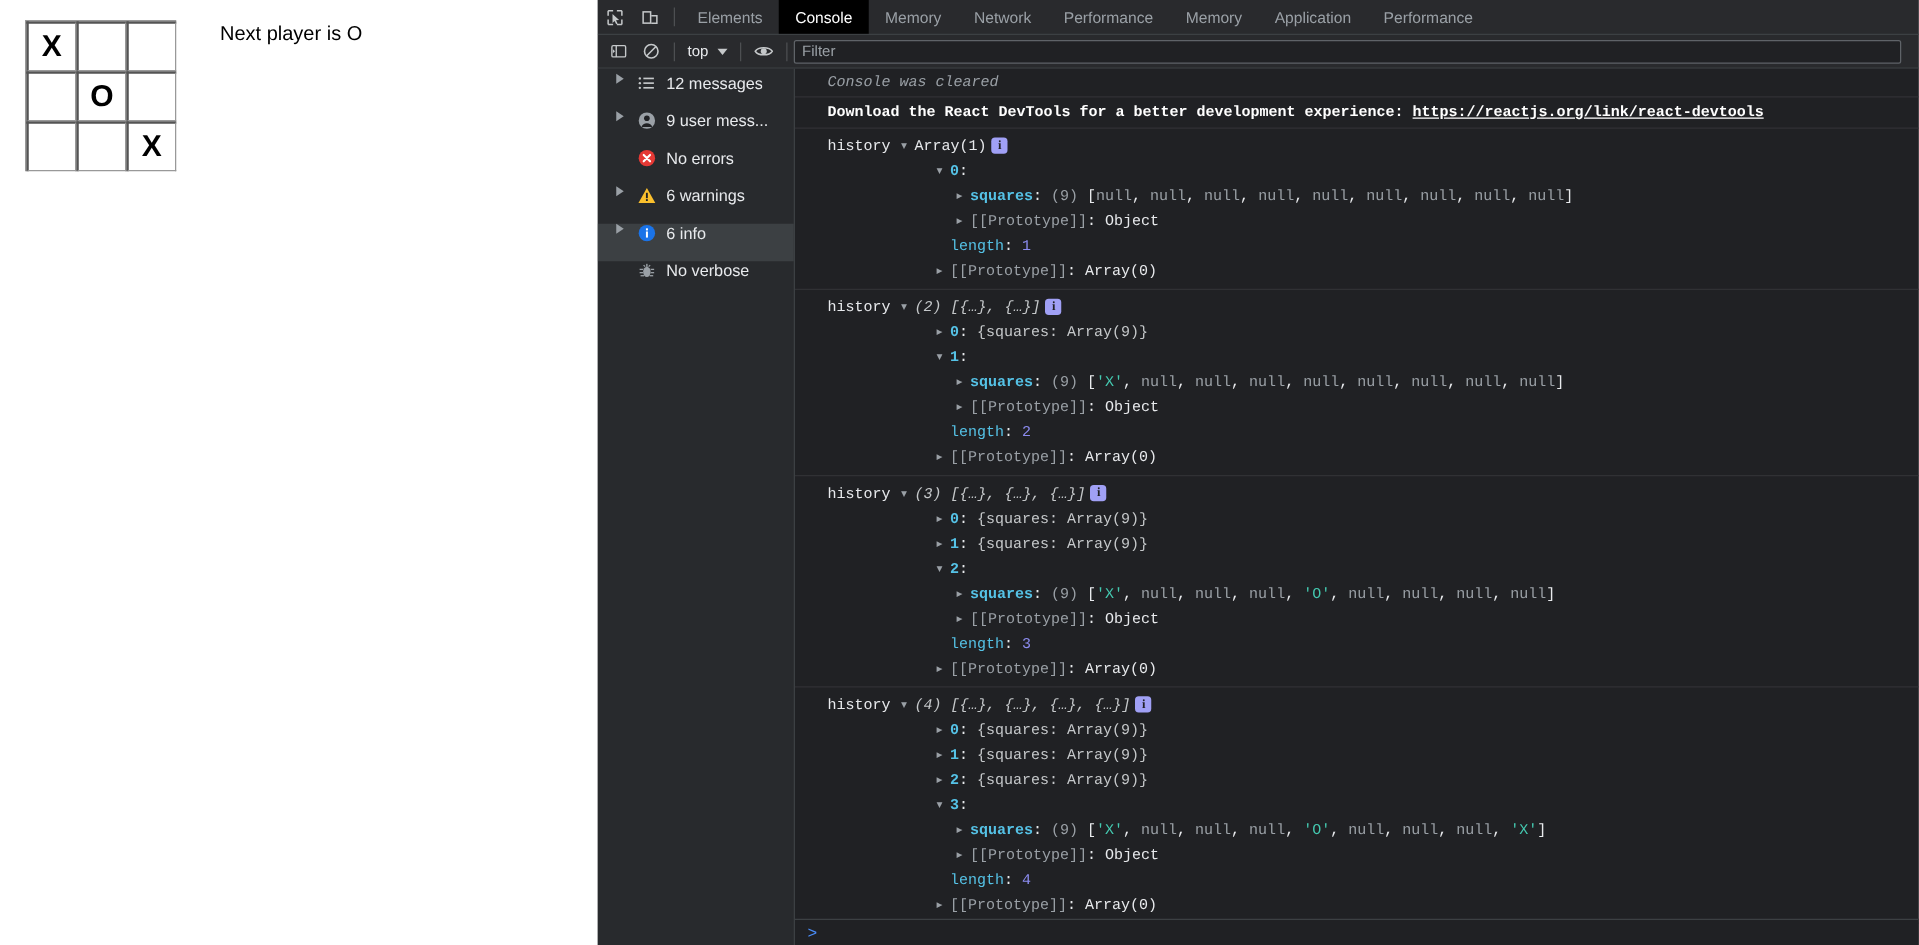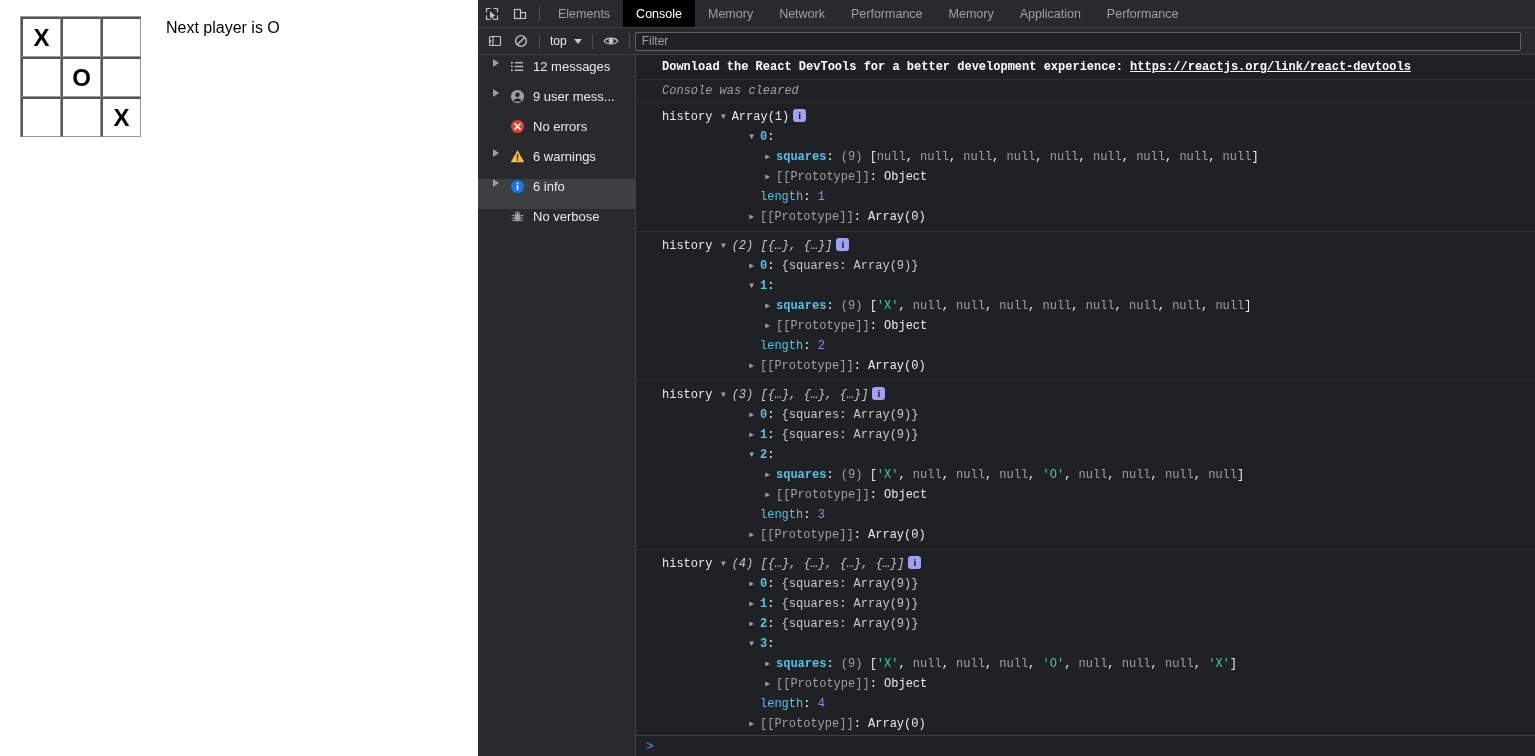--- a/index.html
+++ b/index.html
@@ -25,21 +25,21 @@
   .square {
     width: 40px; height: 40px;
     border-right: 1px solid #999; border-bottom: 1px solid #999;
     background: #fff;
     font-family: "Liberation Sans", sans-serif;
     font-size: 24px; font-weight: bold; line-height: 38px;
     text-align: center; color: #000; padding: 0;
     cursor: pointer;
   }
   .status {
-    position: absolute; left: 166px; top: 19px;
+    position: absolute; left: 176px; top: 19px;
     font-size: 16px; color: #000;
     font-family: "Liberation Sans", sans-serif;
   }
 
   
   .devtools {
     width: 1057px; height: 756px; flex: 0 0 1057px;
     background: #202124; display: flex; flex-direction: column;
     color: #e8eaed;
     font-family: "Liberation Sans", sans-serif;
@@ -346,22 +346,22 @@
                   <rect x="11.2" y="9.2" width="3" height="1.1"></rect>
                   <rect x="2.6" y="11.8" width="3" height="1.1"></rect>
                   <rect x="10.4" y="11.8" width="3" height="1.1"></rect>
                 </g>
               </svg>
             </span>
             <span class="side-lbl">No verbose</span>
           </div>
         </div>
       <div class="console" id="console">
-        <div class="msg notice"><span>Download the React DevTools for a better development experience: </span><a href="#">https://reactjs.org/link/react-devtools</a></div>
-          <div class="msg cleared"><span>Console was cleared</span></div>
+        <div class="msg cleared"><span>Console was cleared</span></div>
+          <div class="msg notice"><span>Download the React DevTools for a better development experience: </span><a href="#">https://reactjs.org/link/react-devtools</a></div>
           <div class="msg group">
             <div class="line"><span class="hist-label">history</span><span> </span><span class="disc open"></span><span class="plain">Array(1)</span><span class="badge-i">i</span></div>
             <div class="line ind1" style="padding-left: 86px;"><span class="disc open"></span><span class="key-num">0</span><span class="plain">:</span></div>
             <div class="line ind2" style="padding-left: 102px;"><span class="disc closed"></span><span class="key-prop">squares</span><span class="plain">: </span><span class="dim">(9) </span><span class="plain">[</span><span class="dim">null</span><span class="plain">, </span><span class="dim">null</span><span class="plain">, </span><span class="dim">null</span><span class="plain">, </span><span class="dim">null</span><span class="plain">, </span><span class="dim">null</span><span class="plain">, </span><span class="dim">null</span><span class="plain">, </span><span class="dim">null</span><span class="plain">, </span><span class="dim">null</span><span class="plain">, </span><span class="dim">null</span><span class="plain">]</span></div>
             <div class="line ind2" style="padding-left: 102px;"><span class="disc closed"></span><span class="proto">[[Prototype]]</span><span class="plain">: </span><span class="plain">Object</span></div>
             <div class="line ind1" style="padding-left: 86px;"><span class="disc "></span><span class="lenkey">length</span><span class="plain">: </span><span class="num">1</span></div>
             <div class="line ind1" style="padding-left: 86px;"><span class="disc closed"></span><span class="proto">[[Prototype]]</span><span class="plain">: </span><span class="plain">Array(0)</span></div>
           </div>
           <div class="msg group">
             <div class="line"><span class="hist-label">history</span><span> </span><span class="disc open"></span><span class="arr-preview">(2) [{…}, {…}]</span><span class="badge-i">i</span></div>

